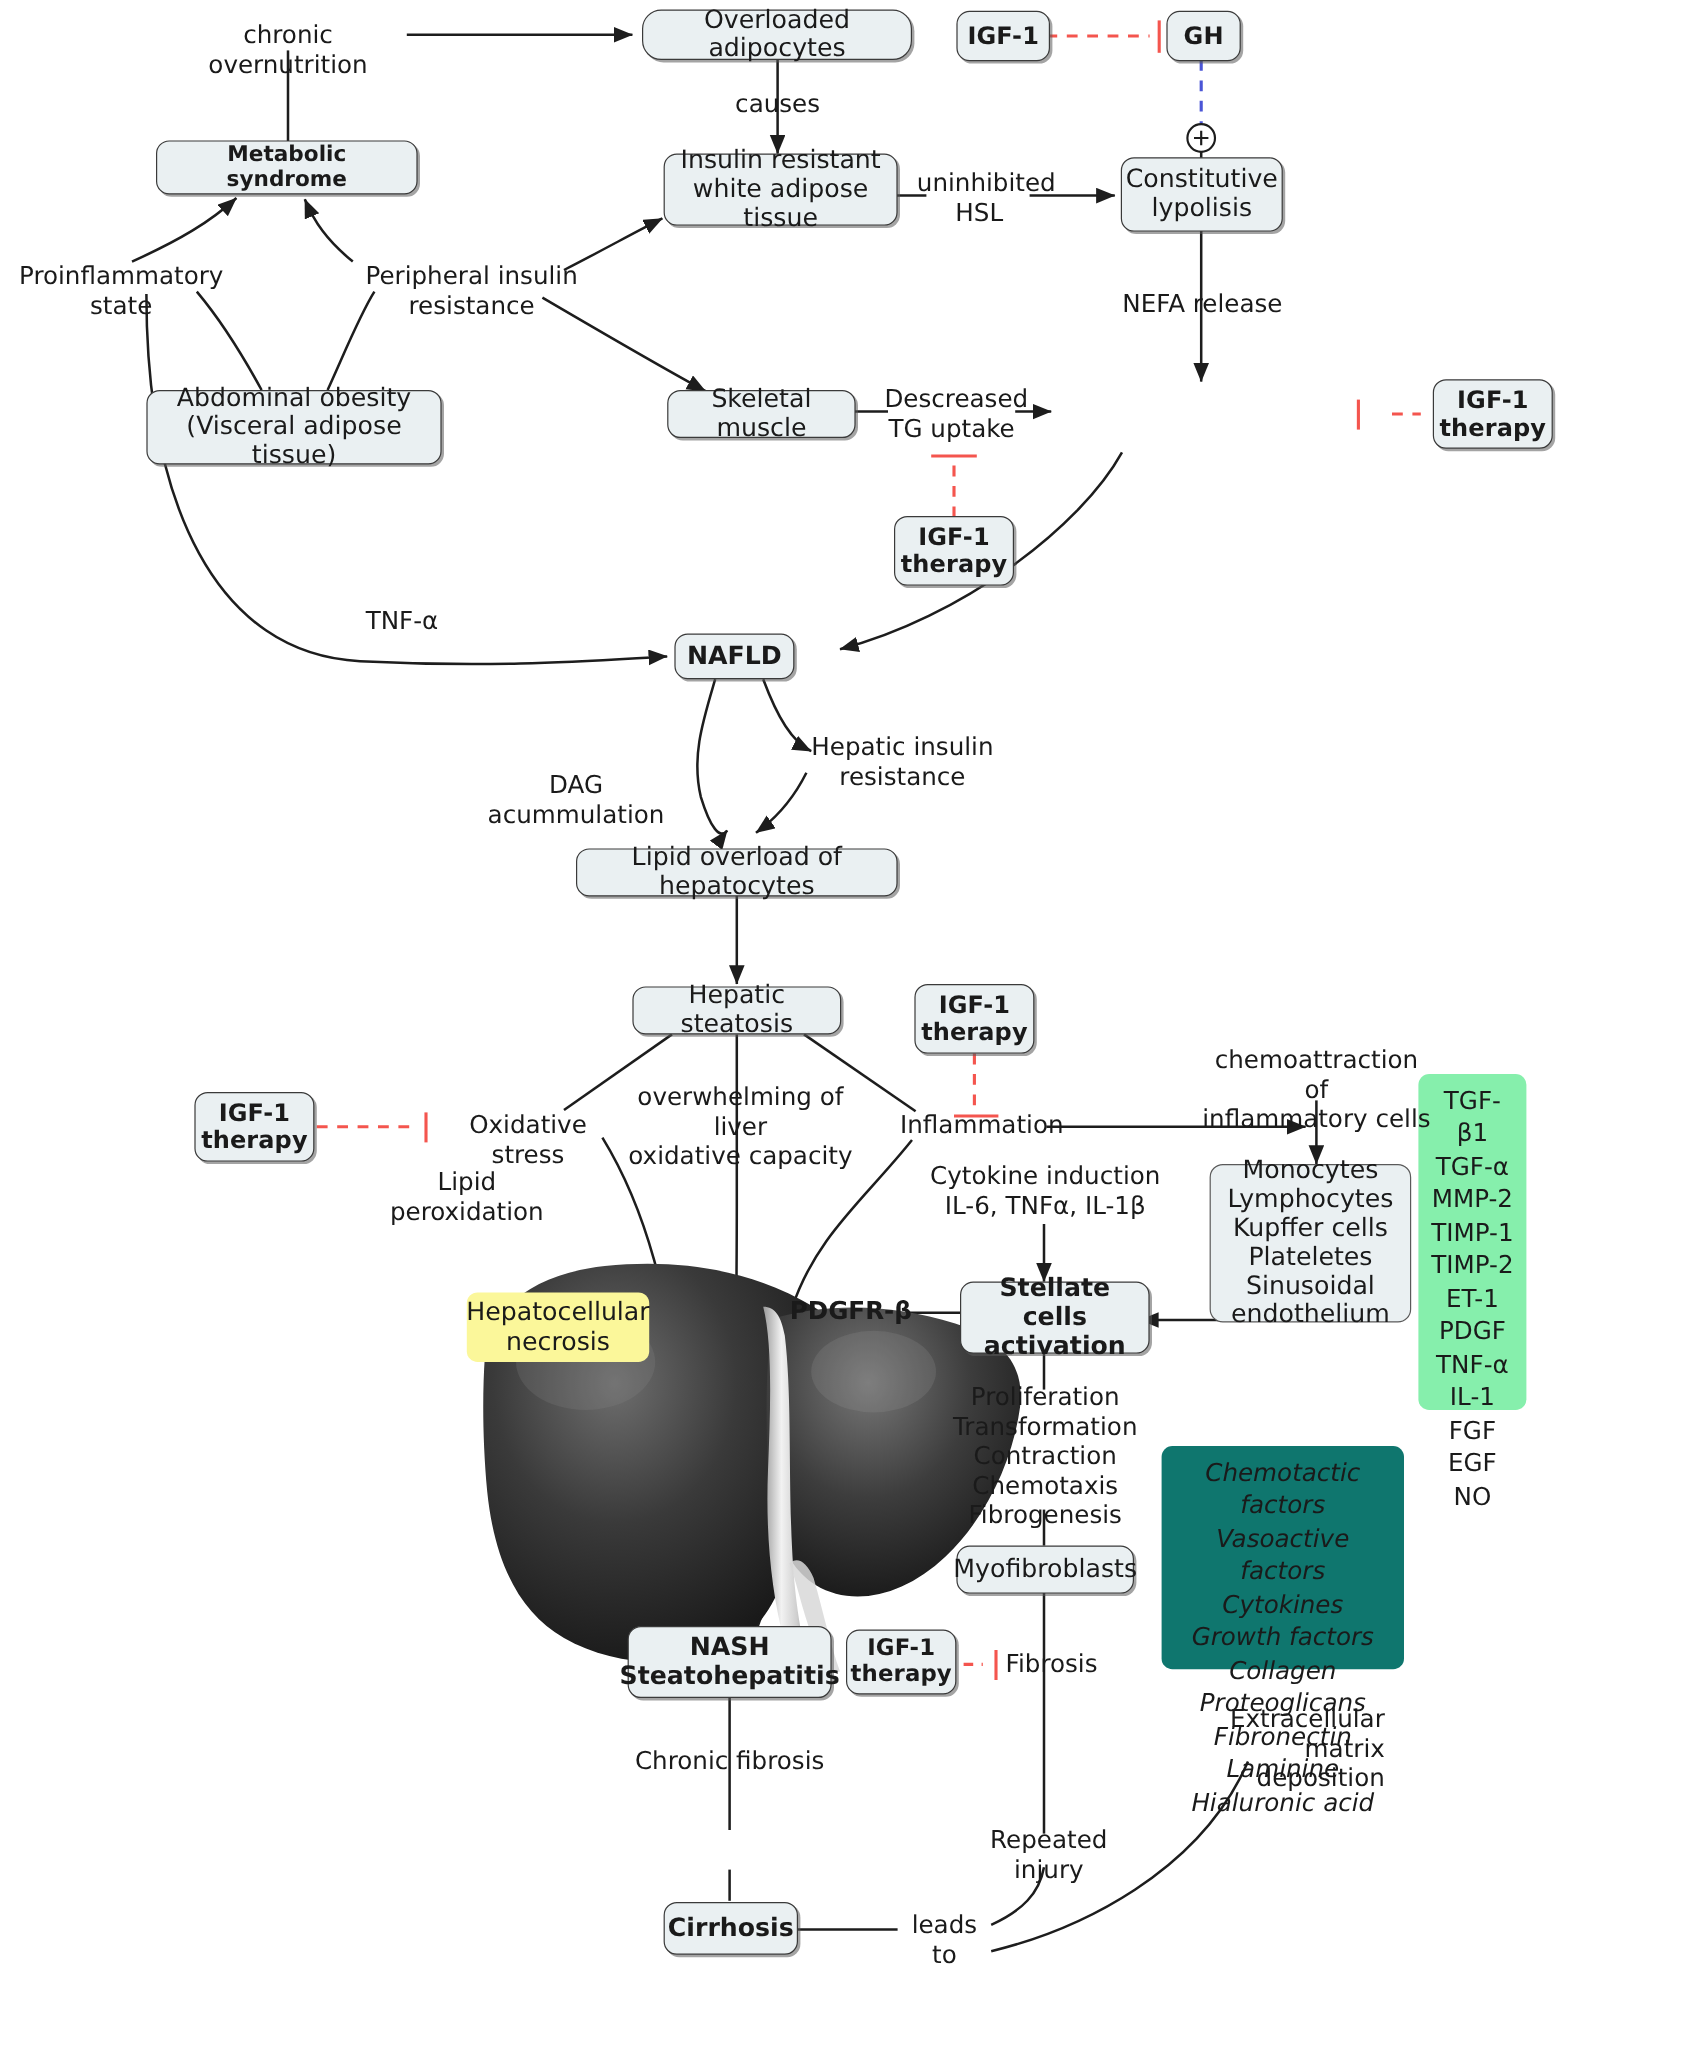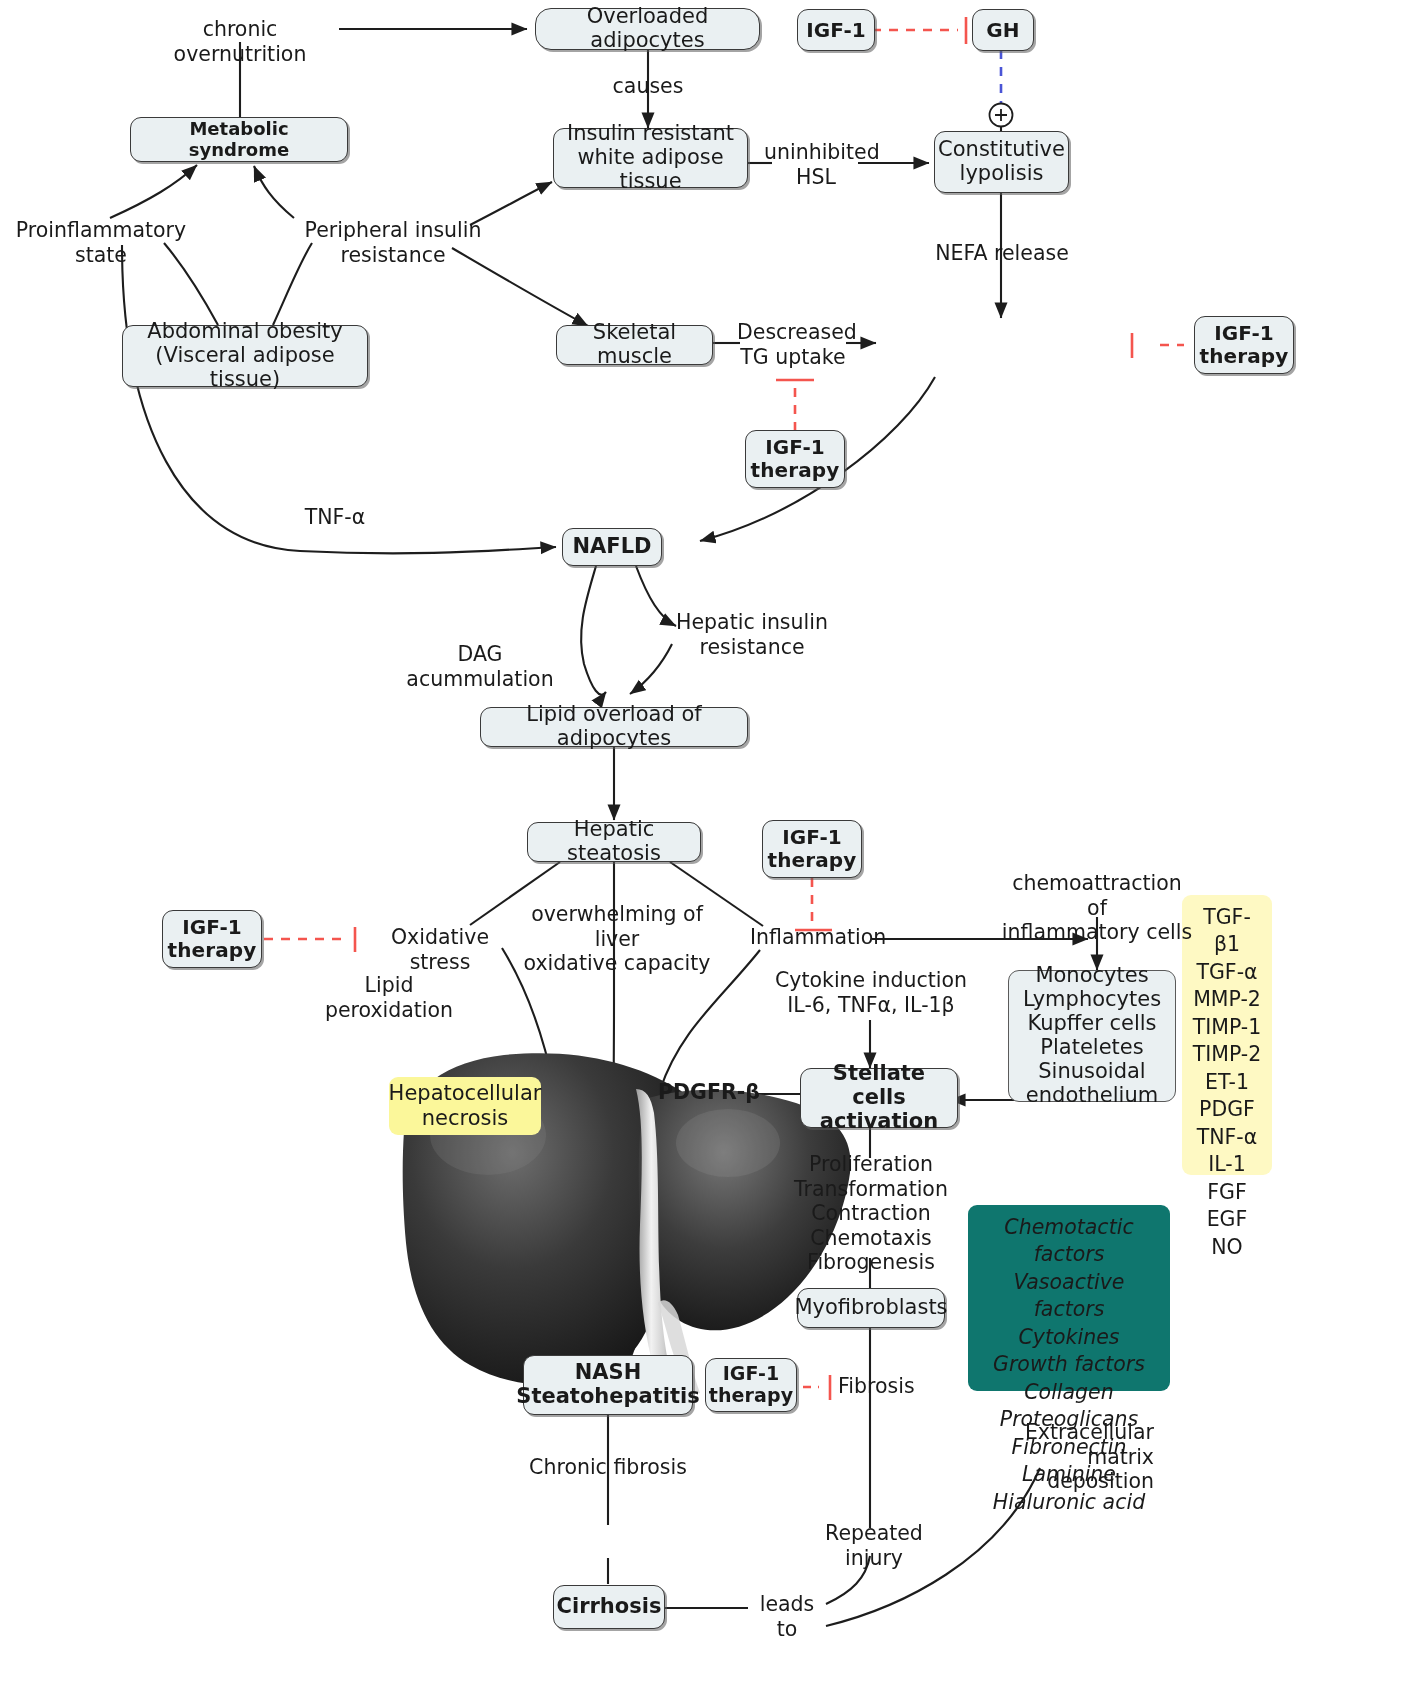--- a/index.html
+++ b/index.html
@@ -62,21 +62,21 @@
   .panel{
     position:absolute;
     box-sizing:border-box;
     border-radius:9px;
     text-align:center;
     font-size:20.5px;
     line-height:1.34;
     padding:9px 10px;
     white-space:pre-line;
   }
-  .panel.orange{background:#fef9c3;}
+  .panel.orange{background:#86efac;}
   .panel.green{background:#0f766e;font-style:italic;}
   .highlight{
     position:absolute;
     background:#fbf79a;
     border-radius:9px;
     font-size:21px;
     line-height:1.2;
     text-align:center;
     white-space:pre-line;
     display:flex;
@@ -266,21 +266,21 @@
 
 
   <div class="node bold igf" style="left:1194px;top:316px;width:100px;height:58px;">IGF-1
 therapy</div>
 
   <div class="node bold igf" style="left:745px;top:430px;width:100px;height:58px;">IGF-1
 therapy</div>
 
   <div class="node bold" style="left:562px;top:528px;width:100px;height:38px;font-size:21px;">NAFLD</div>
 
-  <div class="node" style="left:480px;top:707px;width:268px;height:40px;">Lipid overload of adipocytes</div>
+  <div class="node" style="left:480px;top:707px;width:268px;height:40px;">Lipid overload of hepatocytes</div>
 
   <div class="node" style="left:527px;top:822px;width:174px;height:40px;">Hepatic steatosis</div>
 
   <div class="node bold igf" style="left:762px;top:820px;width:100px;height:58px;">IGF-1
 therapy</div>
 
   <div class="node bold igf" style="left:162px;top:910px;width:100px;height:58px;">IGF-1
 therapy</div>
 
   <div class="node plainbox" style="left:1008px;top:970px;width:168px;height:132px;">Monocytes

